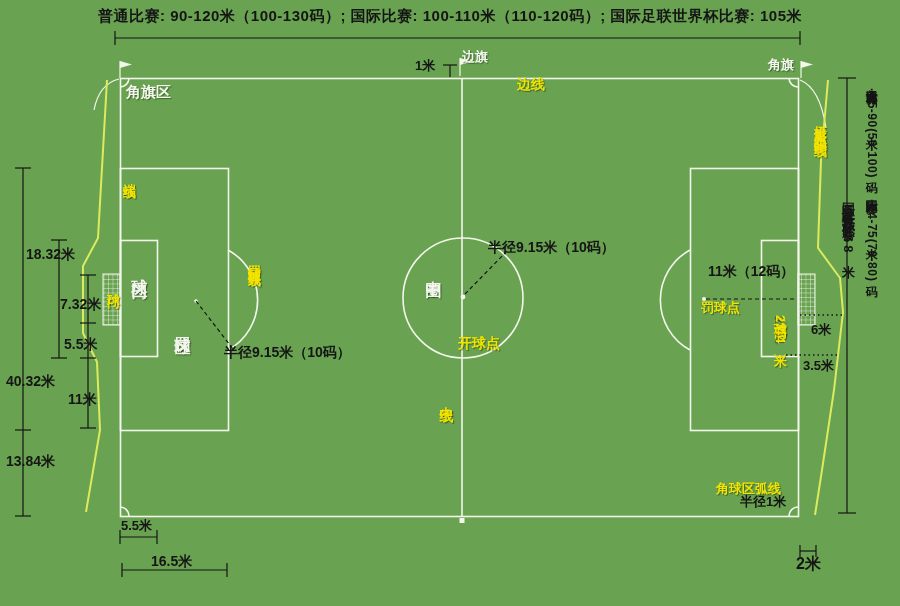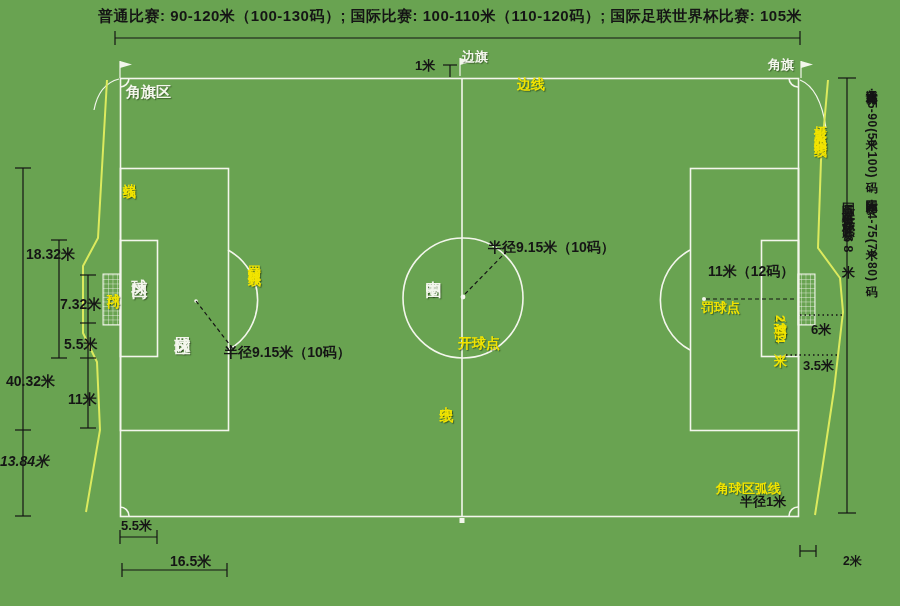--- a/index.html
+++ b/index.html
@@ -154,29 +154,29 @@
   <div class="lbl" style="left:488px;top:239px;">半径9.15米（10码）</div>
   <div class="lbl y v" style="left:439px;top:396px;">中线</div>
 
   <div class="lbl" style="left:708px;top:263px;">11米（12码）</div>
   <div class="lbl y" style="left:701px;top:301px;font-size:13px;">罚球点</div>
   <div class="lbl y vm" style="left:772px;top:311px;font-size:13px;">球门（高2.44米）</div>
   <div class="lbl" style="left:811px;top:317px;font-size:13px;margin-top:6px;">6米</div>
   <div class="lbl" style="left:803px;top:359px;font-size:13px;">3.5米</div>
   <div class="lbl y" style="left:716px;top:482px;font-size:13px;">角球区弧线</div>
   <div class="lbl" style="left:740px;top:495px;font-size:13px;">半径1米</div>
-  <div class="lbl" style="left:796px;top:555px;font-size:12px;margin-left:47px;">2米</div>
+  <div class="lbl" style="left:796px;top:555px;font-size:16px;">2米</div>
   <div class="lbl y v" style="left:812px;top:116px;font-size:13px;letter-spacing:3px;">摄影人员限制线</div>
 
   <div class="lbl vm" style="left:864px;top:80px;font-size:12px;letter-spacing:.5px;">普通比赛：45-90米(50-100码)；国际比赛：64-75米(70-80码)</div>
   <div class="lbl vm" style="left:840px;top:192px;font-size:13px;letter-spacing:3px;">国际足联世界杯比赛：68米</div>
 
   <div class="lbl" style="left:26px;top:246px;">18.32米</div>
   <div class="lbl" style="left:60px;top:296px;">7.32米</div>
   <div class="lbl" style="left:64px;top:336px;">5.5米</div>
   <div class="lbl" style="left:6px;top:373px;">40.32米</div>
   <div class="lbl" style="left:68px;top:391px;">11米</div>
-  <div class="lbl" style="left:0;top:453px;font-style:italic;">13.84米</div>
+  <div class="lbl" style="left:6px;top:453px;">13.84米</div>
 
   <div class="lbl" style="left:121px;top:519px;font-size:13px;">5.5米</div>
-  <div class="lbl" style="left:170px;top:553px;">16.5米</div>
+  <div class="lbl" style="left:151px;top:553px;">16.5米</div>
 
 </div>
 
 </body></html>

